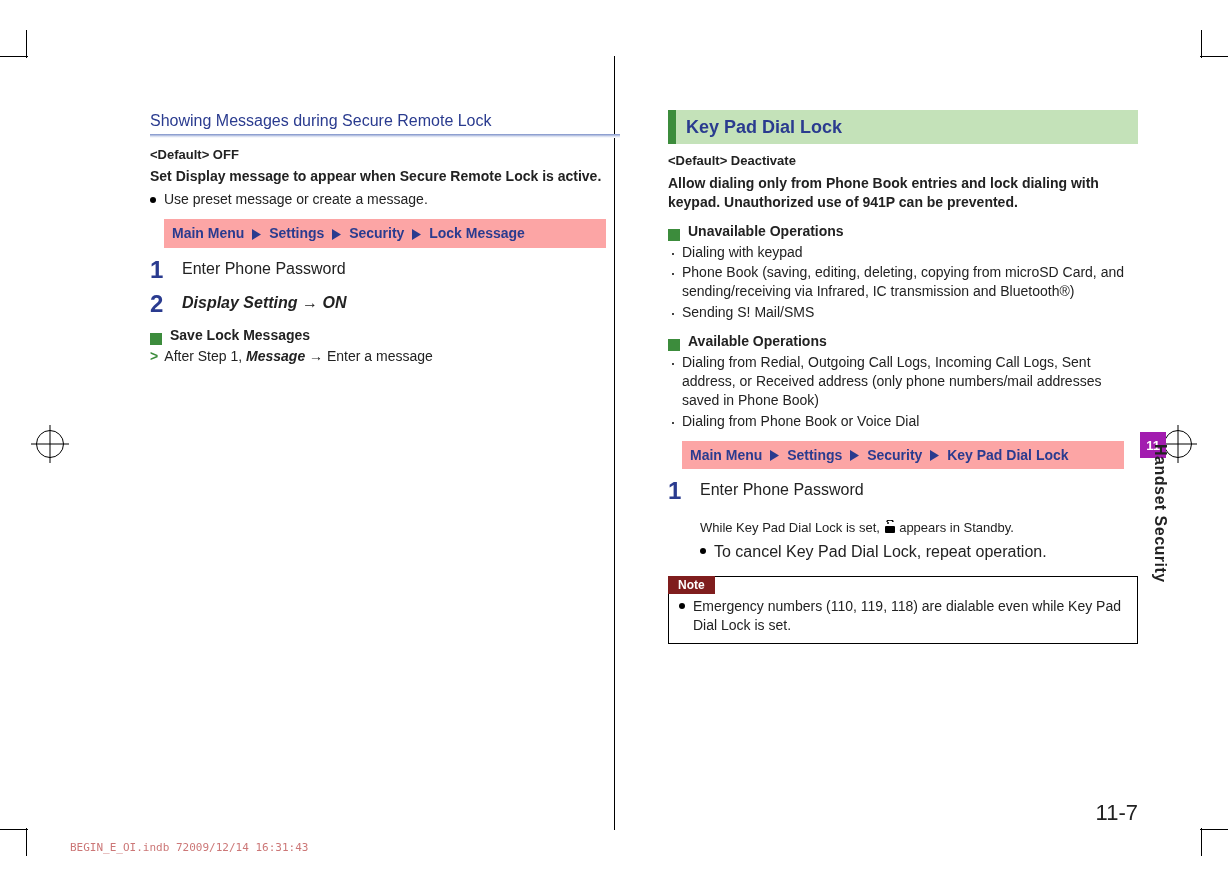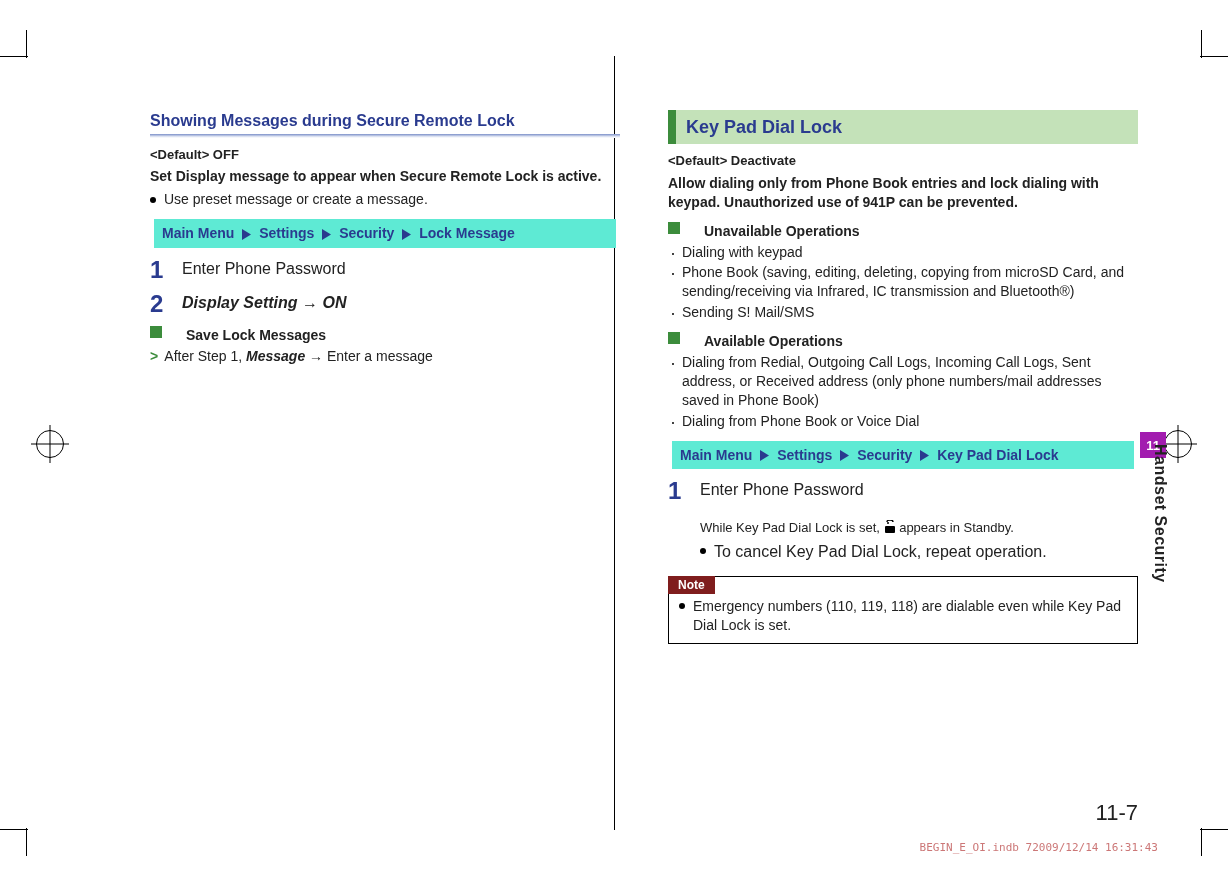--- a/index.html
+++ b/index.html
@@ -15,39 +15,39 @@
   .reg{position:absolute;width:26px;height:26px;border:1px solid #000;border-radius:50%}
   .reg::before,.reg::after{content:"";position:absolute;background:#000}
   .reg::before{left:50%;top:-6px;bottom:-6px;width:1px;transform:translateX(-.5px)}
   .reg::after{top:50%;left:-6px;right:-6px;height:1px;transform:translateY(-.5px)}
   .reg-l{left:36px;top:430px}.reg-r{right:36px;top:430px}
   .vline{position:absolute;top:56px;bottom:56px;left:614px;width:1px;background:#000}
   
   .cols{position:absolute;top:110px;left:150px;right:90px;bottom:120px;display:flex;gap:48px}
   .col{flex:1;min-width:0;font-size:14px;line-height:1.35}
   
-  h2{font-size:16px;font-weight:700;margin:0 0 2px;color:#2a3b8f}
+  h2{font-size:16px;font-weight:400;margin:0 0 2px;color:#2a3b8f}
   .rule{height:4px;background:linear-gradient(#7b8fc8,#e8ecf6 70%,#fff)}
   .right-align{text-align:left;font-weight:700;font-size:13px;margin:8px 0 4px}
   .strong{font-weight:700}
   .bullet{margin:4px 0 10px;padding:0;list-style:none}
   .bullet li{position:relative;padding-left:14px;margin:2px 0}
   .bullet li::before{content:"";position:absolute;left:0;top:7px;width:6px;height:6px;border-radius:50%;background:#000}
   
-  .crumb{background:#5eead4;padding:5px 8px;font-weight:700;color:#2a3b8f;font-size:14px;margin:8px 4px 10px}
+  .crumb{background:#fca5a5;padding:5px 8px;font-weight:700;color:#2a3b8f;font-size:14px;margin:8px 14px 10px}
   .crumb .sep{display:inline-block;margin:0 4px;vertical-align:middle}
   .crumb .sep svg{display:block}
   
   .step{display:flex;gap:14px;margin:6px 0 10px}
   .step .num{font-size:24px;font-weight:700;color:#2a3b8f;line-height:1;width:18px}
   .step .body{flex:1;font-size:16px}
   .step .sub{font-size:13px;margin-top:18px}
   .ital{font-style:italic;font-weight:700}
   
-  .ghead{font-weight:700;margin:10px 0 2px;display:flex;align-items:flex-start;gap:24px}
+  .ghead{font-weight:700;margin:10px 0 2px;display:flex;align-items:flex-end;gap:8px}
   .gsq{width:12px;height:12px;background:#3c8c3c;display:inline-block;flex:none}
   .gline{margin-left:0;font-size:14px}
   .gline .chev{color:#3c8c3c;font-weight:700;margin-right:3px}
   
   .dotlist{margin:2px 0 10px;padding:0;list-style:none}
   .dotlist li{position:relative;padding-left:14px;margin:2px 0}
   .dotlist li::before{content:"·";position:absolute;left:2px;top:-2px;font-size:18px}
   
   .banner{background:#c4e2b9;border-left:8px solid #3c8c3c;padding:5px 10px;font-size:18px;font-weight:700;color:#2a3b8f;margin-bottom:6px}
   
@@ -56,21 +56,21 @@
   .note-inner{margin-top:12px}
   .note-inner ul{margin:0;padding:0;list-style:none}
   .note-inner li{position:relative;padding-left:14px}
   .note-inner li::before{content:"";position:absolute;left:0;top:6px;width:6px;height:6px;border-radius:50%;background:#000}
   
   .tab{position:absolute;right:62px;top:432px;width:26px;height:26px;background:#a21caf;color:#fff;font-weight:700;font-size:13px;display:flex;align-items:center;justify-content:center}
   .vlabel{position:absolute;right:59px;top:444px;writing-mode:vertical-rl;font-weight:700;font-size:16px;letter-spacing:.5px}
   
   .pgnum{position:absolute;right:90px;bottom:60px;font-size:22px;font-weight:400}
   
-  .foot{position:absolute;left:70px;right:70px;bottom:32px;font-family:monospace;font-size:11px;color:#c77;display:flex;justify-content:flex-end}
+  .foot{position:absolute;left:70px;right:70px;bottom:32px;font-family:monospace;font-size:11px;color:#c77;display:flex;justify-content:flex-start}
   
   .lockicon{display:inline-block;vertical-align:-2px}
 </style>
 </head>
 <body>
 
 <div class="page">
 
   <div class="crop h tl1"></div>
   <div class="crop v tl2"></div>

